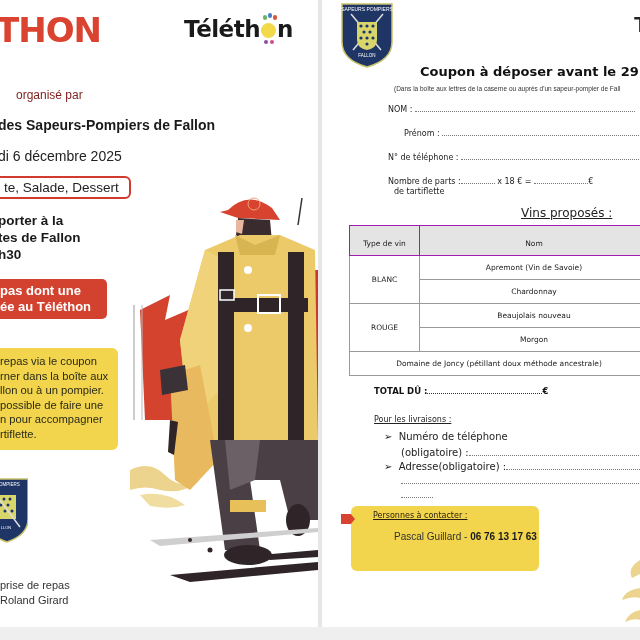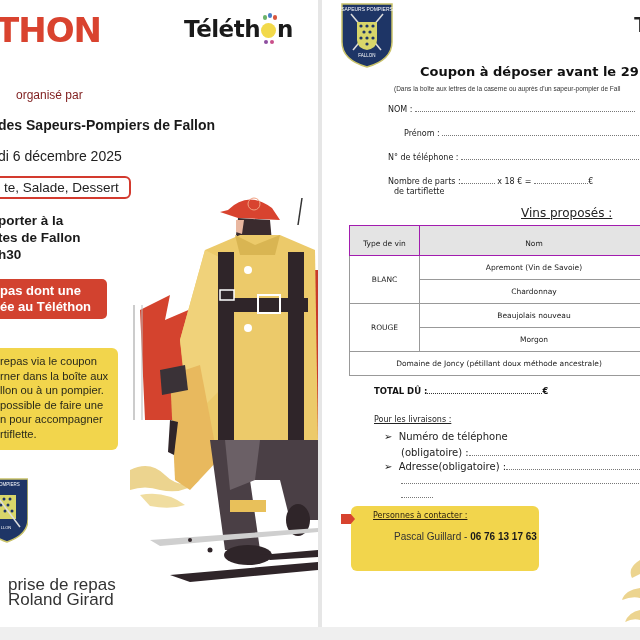--- a/index.html
+++ b/index.html
@@ -20,21 +20,21 @@
   .telethon-logo .dot:after { content: ""; position: absolute; left: 3px; top: 17px; width: 4px; height: 4px; background: #8d4ea0; border-radius: 50%; box-shadow: 6px 0 0 #c94f8a; }
 
   .organise { position: absolute; left: 16px; top: 88px; font-size: 12px; color: #7f1d1d; }
   .org-name { position: absolute; left: -2px; top: 117px; font-size: 14px; font-weight: bold; color: #1a1a1a; }
   .date { position: absolute; left: -2px; top: 148px; font-size: 14px; color: #222; }
   .menu-box { position: absolute; left: -12px; top: 176px; width: 143px; height: 23px; border: 2px solid #d33a2e; border-radius: 6px; padding: 2px 0 0 14px; font-size: 13.5px; color: #222; }
   .pickup { position: absolute; left: -2px; top: 212px; font-size: 13.5px; font-weight: bold; line-height: 17px; color: #1a1a1a; }
   .red-banner { position: absolute; left: -10px; top: 279px; width: 117px; height: 40px; background: #d2422f; border-radius: 5px; padding: 4px 0 0 10px; font-size: 13px; font-weight: bold; line-height: 16px; color: #fff; }
   .yellow-info { position: absolute; left: -8px; top: 348px; width: 126px; height: 102px; background: #f2d54c; border-radius: 6px; padding: 6px 0 0 8px; font-size: 11.2px; line-height: 14.5px; color: #2a2a1a; }
   .crest-small { position: absolute; left: -14px; top: 477px; width: 42px; height: 66px; }
-  .footer-credit { position: absolute; left: 8px; top: 578px; font-size: 17px; line-height: 14.5px; color: #333; }
+  .footer-credit { position: absolute; left: 0; top: 578px; font-size: 11px; line-height: 14.5px; color: #333; }
 
   .illustration { position: absolute; left: 130px; top: 190px; width: 188px; height: 400px; }
 
   
   .crest-main { position: absolute; left: 19px; top: 2px; width: 52px; height: 66px; }
   .right-T { position: absolute; left: 312px; top: 12px; font-size: 22px; font-weight: bold; color: #222; }
   .coupon-title { position: absolute; left: 98px; top: 64px; font-family: "DejaVu Sans", sans-serif; font-weight: bold; font-size: 13px; color: #111; white-space: nowrap; }
   .coupon-sub { position: absolute; left: 72px; top: 85px; font-size: 6.5px; color: #333; white-space: nowrap; }
   .field { position: absolute; font-family: "DejaVu Sans", sans-serif; font-size: 8px; color: #222; white-space: nowrap; }
   .dots { display: inline-block; border-bottom: 1px dotted #777; vertical-align: baseline; height: 7px; }

